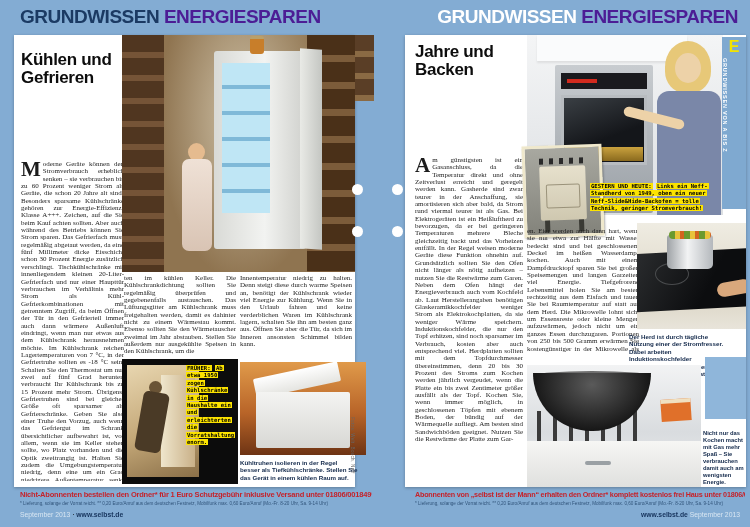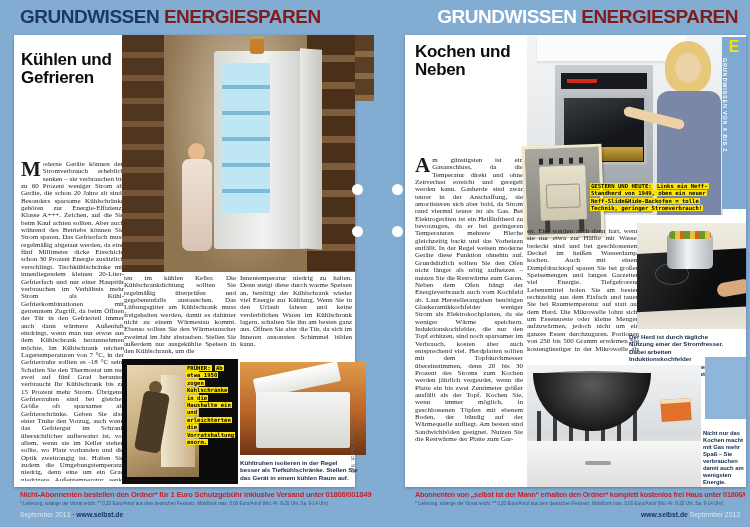--- a/index.html
+++ b/index.html
@@ -7,21 +7,21 @@
   #screen {
     position:relative; width:750px; height:527px; overflow:hidden;
     background:#83acd3; font-family:"Liberation Sans", sans-serif;
   }
   
   .mag-header { position:absolute; top:6px; font-size:19px; font-weight:bold; letter-spacing:-0.5px; white-space:nowrap; }
   #header-l { left:20px; }
   #header-r { right:12px; text-align:right; }
   .hd-grund-l { color:#1b3a63; }
   .hd-grund-r { color:#ffffff; }
-  .hd-energ { color:#7f1d1d; }
+  .hd-energ { color:#4c1d95; }
 
   
   .page { position:absolute; top:35px; height:452px; background:#ffffff; box-shadow:0 1px 3px rgba(0,0,0,.28); }
   #page-l { left:14px;  width:341px; }
   #page-r { left:405px; width:341px; }
 
   .headline { position:absolute; font-size:17px; line-height:17.5px; font-weight:800; color:#0d0d0d; letter-spacing:-0.3px; }
   .intro { position:absolute; font-size:9.2px; line-height:11px; font-weight:bold; color:#151515; }
   .bodytxt { position:absolute; font-family:"Liberation Serif", serif; font-size:7px; line-height:7.35px;
              text-align:justify; color:#1c1c1c; overflow:hidden; }
@@ -197,21 +197,21 @@
     </div>
     <div class="caption" style="left:226px; top:424px; width:118px;">Kühltruhen isolieren in der Regel besser als Tiefkühlschränke. Stellen Sie das Gerät in einem kühlen Raum auf.</div>
 
     <div id="credit-l">Fotos: Welt, Bosch, Neff</div>
   </div>
 
   <div id="photo-bleed"></div>
 
   <div class="page" id="page-r">
 
-    <div class="headline" style="left:10px; top:8px; width:100px;">Kochen und Neben</div>
+    <div class="headline" style="left:10px; top:8px; width:100px;">Jahre und Backen</div>
 
 
     <div class="bodytxt" style="left:10px; top:122px; width:108px; height:324px;">
       <span class="dropcap">A</span><span>m günstigsten ist ein Gasanschluss, da die Temperatur direkt und ohne Zeitverlust erreicht und geregelt werden kann. Gasherde sind zwar teurer in der Anschaffung, sie amortisieren sich aber bald, da Strom rund viermal teurer ist als Gas. Bei Elektrogeräten ist ein Heißluftherd zu bevorzugen, da er bei geringeren Temperaturen mehrere Bleche gleichzeitig backt und das Vorheizen entfällt. In der Regel weisen moderne Geräte diese Funktion ohnehin auf. Grundsätzlich sollten Sie den Ofen nicht länger als nötig aufheizen – nutzen Sie die Restwärme zum Garen. Neben dem Ofen hängt der Energieverbrauch auch vom Kochfeld ab. Laut Herstellerangaben benötigen Glaskeramikkochfelder weniger Strom als Elektrokochplatten, da sie weniger Wärme speichern. Induktionskochfelder, die nur den Topf erhitzen, sind noch sparsamer im Verbrauch, kosten aber auch entsprechend viel. Herdplatten sollten mit dem Topfdurchmesser übereinstimmen, denn 20 bis 30 Prozent des Stroms zum Kochen werden jährlich vergeudet, wenn die Platte ein bis zwei Zentimeter größer ausfällt als der Topf. Kochen Sie, wenn immer möglich, in geschlossenen Töpfen mit ebenem Boden, der bündig auf der Wärmequelle aufliegt. Am besten sind Sandwichböden geeignet. Nutzen Sie die Restwärme der Platte zum Gar-</span>
     </div>
 
     <div class="photo" id="oven-photo">
       <div class="hood"></div>
       <div class="oven-body"></div>
       <div class="oven-ctrl"></div>

